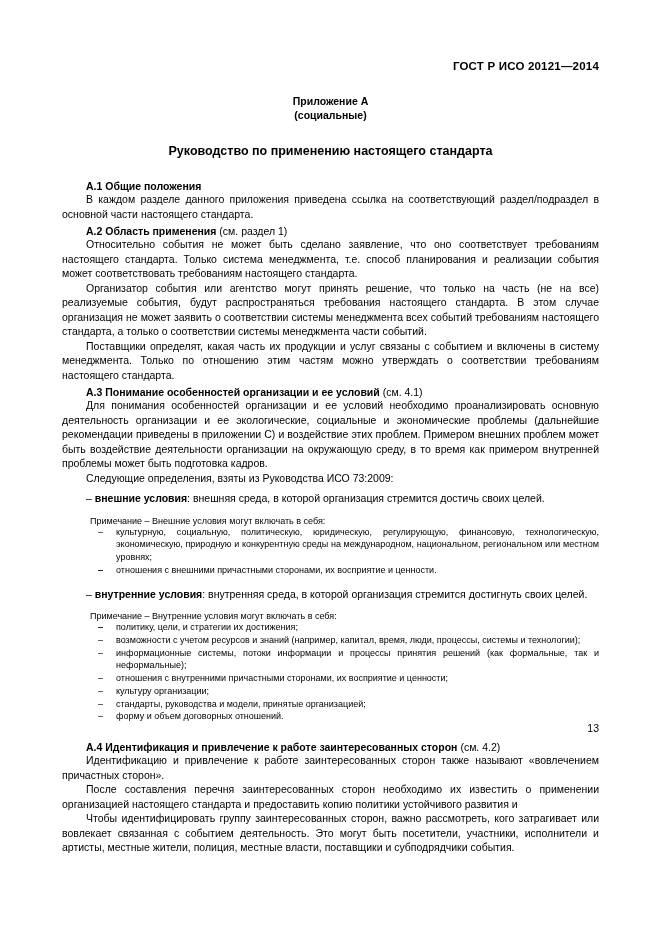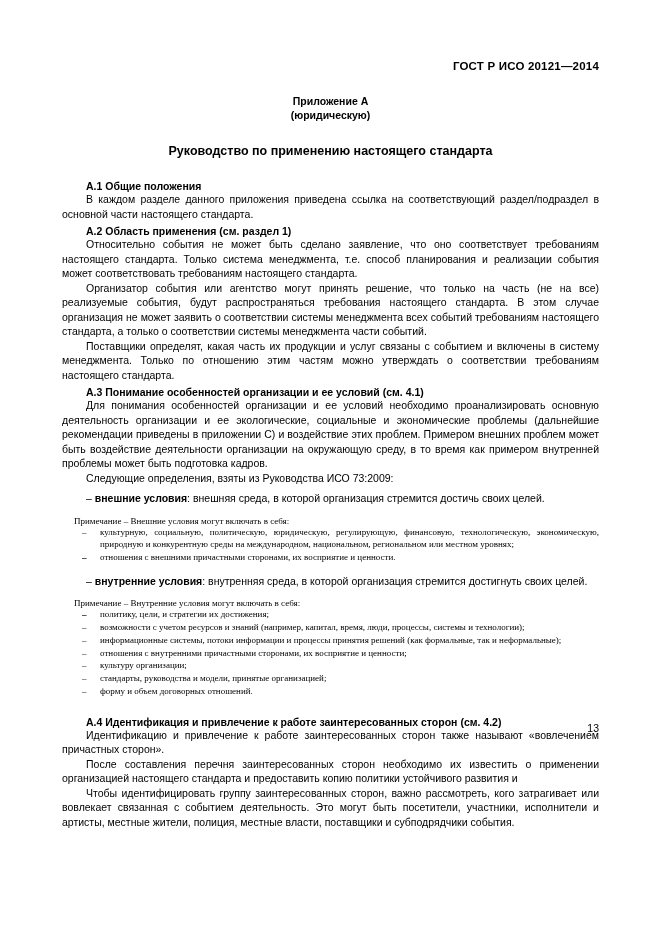--- a/index.html
+++ b/index.html
@@ -41,33 +41,32 @@
     margin-top: 22px;
     margin-bottom: 22px;
   }
   .sec-head {
     font-size: 10.5px;
     font-weight: bold;
     text-indent: 24px;
     margin-top: 4px;
   }
   .sec-head .rest {
-    font-weight: bold;
+    font-weight: normal;
   }
   p.body {
     font-size: 10.5px;
     text-align: justify;
     text-indent: 24px;
     line-height: 1.38;
     margin: 0;
   }
   .note-block {
-    margin-left: 12px;
+    margin-left: 28px;
     margin-right: 0;
-    font-family: Liberation Serif, serif;
   }
   .note-head {
     font-size: 9px;
     margin: 0;
     text-indent: 0;
   }
   ul.dash {
     list-style: none;
     margin: 0;
     padding: 0;
@@ -106,21 +105,21 @@
   }
 </style>
 </head>
 <body>
 
 <div class="page">
 
   <div class="header">ГОСТ Р ИСО 20121—2014</div>
 
   <div class="annex-line">Приложение А</div>
-  <div class="annex-line">(юридическую)</div>
+  <div class="annex-line">(социальные)</div>
 
   <div class="doc-title">Руководство по применению настоящего стандарта</div>
 
   <div class="sec-head"><span>А.1 Общие положения</span><span class="rest"></span></div>
   <p class="body">В каждом разделе данного приложения приведена ссылка на соответствующий раздел/подраздел в основной части настоящего стандарта.</p>
 
   <div class="sec-head"><span>А.2 Область применения</span><span class="rest"> (см. раздел 1)</span></div>
   <p class="body">Относительно события не может быть сделано заявление, что оно соответствует требованиям настоящего стандарта. Только система менеджмента, т.е. способ планирования и реализации события может соответствовать требованиям настоящего стандарта.</p>
   <p class="body">Организатор события или агентство могут принять решение, что только на часть (не на все) реализуемые события, будут распространяться требования настоящего стандарта. В этом случае организация не может заявить о соответствии системы менеджмента всех событий требованиям настоящего стандарта, а только о соответствии системы менеджмента части событий.</p>
   <p class="body">Поставщики определят, какая часть их продукции и услуг связаны с событием и включены в систему менеджмента. Только по отношению этим частям можно утверждать о соответствии требованиям настоящего стандарта.</p>

